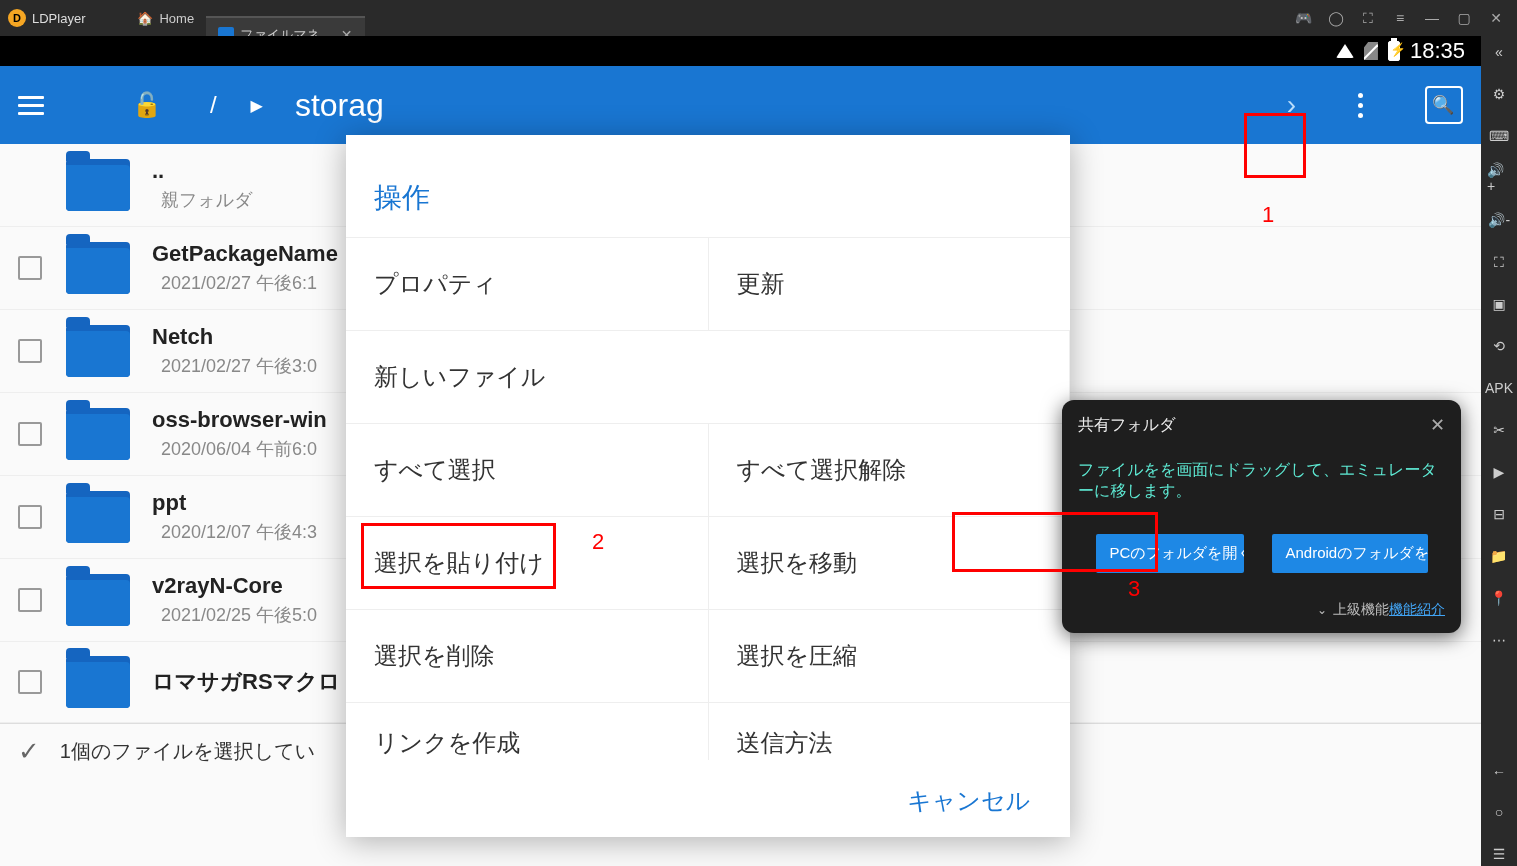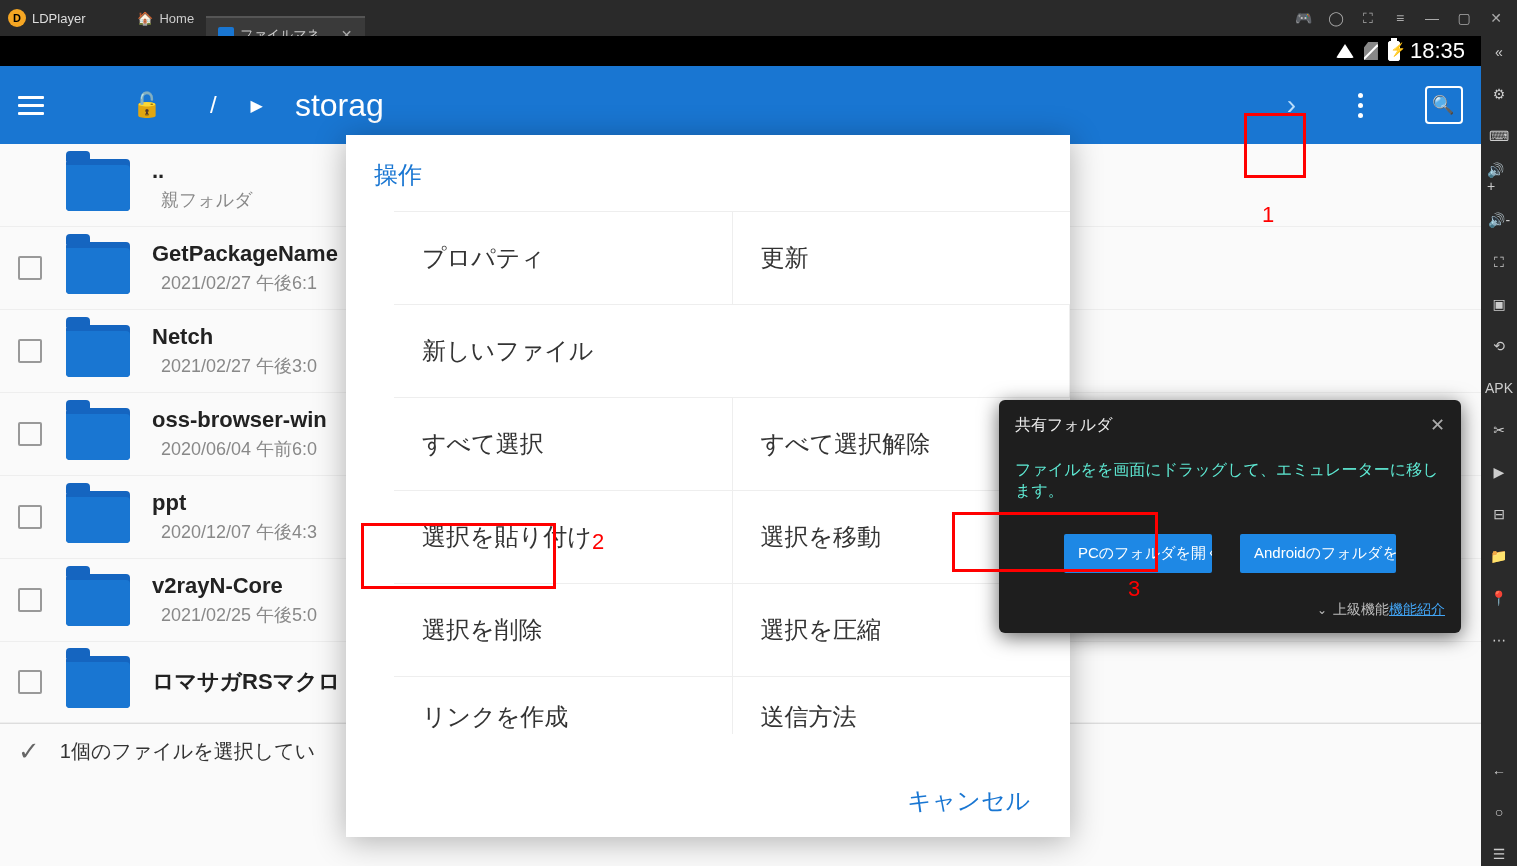--- a/index.html
+++ b/index.html
@@ -64,32 +64,32 @@
 .file-row .name { font-size: 22px; font-weight: 600; color: #222; }
 .file-row .date { font-size: 18px; color: #888; margin-left: 9px; }
 
 
 .sel-bar { display: flex; align-items: center; padding: 12px 18px; gap: 20px; border-top: 1px solid #ddd; }
 .sel-bar .check { color: #666; font-size: 26px; }
 .sel-bar .txt { font-size: 20px; color: #333; }
 
 
 .op-dialog { position: absolute; left: 346px; top: 99px; width: 724px; height: 702px; background: #fff; box-shadow: 0 4px 30px rgba(0,0,0,0.3); display: flex; flex-direction: column; }
-.op-dialog .title { font-size: 24px; color: #1976d2; font-weight: 500; padding: 24px 28px 20px; }
-.op-dialog .grid { flex: 1; overflow: hidden; padding-left: 48px; }
+.op-dialog .title { font-size: 28px; color: #1976d2; font-weight: 500; padding: 24px 28px 20px; margin-top: 20px; }
+.op-dialog .grid { flex: 1; overflow: hidden; }
 .op-dialog .grid-row { display: flex; height: 93px; }
 .op-dialog .cell { flex: 1; display: flex; align-items: center; padding: 0 28px; font-size: 24px; color: #333; border-top: 1px solid #eee; }
 .op-dialog .cell:first-child { border-right: 1px solid #eee; }
 .op-dialog .last-row { display: flex; height: 58px; }
 .op-dialog .last-row .cell { border-top: 1px solid #eee; align-items: flex-start; padding-top: 24px; overflow: hidden; }
 .op-dialog .footer { padding: 20px 40px; text-align: right; }
 .op-dialog .cancel { color: #1976d2; font-size: 24px; font-weight: 500; }
 
 
-.share-panel { position: absolute; right: 20px; top: 364px; width: 462px; background: #1e1e1e; color: #eee; border-radius: 6px; box-shadow: 0 4px 20px rgba(0,0,0,0.6); }
+.share-panel { position: absolute; right: 20px; top: 364px; width: 399px; background: #1e1e1e; color: #eee; border-radius: 12px; box-shadow: 0 4px 20px rgba(0,0,0,0.6); }
 .share-panel .sp-head { display: flex; align-items: center; justify-content: space-between; padding: 14px 16px; font-size: 16px; }
 .share-panel .sp-close { color: #aaa; font-size: 18px; }
 .share-panel .sp-body { text-align: left; font-size: 16px; color: #5eead4; padding: 10px 16px; }
 .share-panel .sp-btns { display: flex; justify-content: center; gap: 28px; padding: 22px 16px 18px; }
 .share-panel .sp-btn { background: #1e88e5; color: #fff; padding: 10px 14px; font-size: 15px; border-radius: 2px; white-space: nowrap; overflow: hidden; }
 .share-panel .sp-foot { display: flex; align-items: center; justify-content: flex-end; padding: 10px 16px 14px; font-size: 14px; color: #bbb; }
 .share-panel .sp-link { color: #42a5f5; text-decoration: underline; }
 .share-panel .chev-down { font-size: 12px; margin-right: 6px; }
 </style>
 </head>

